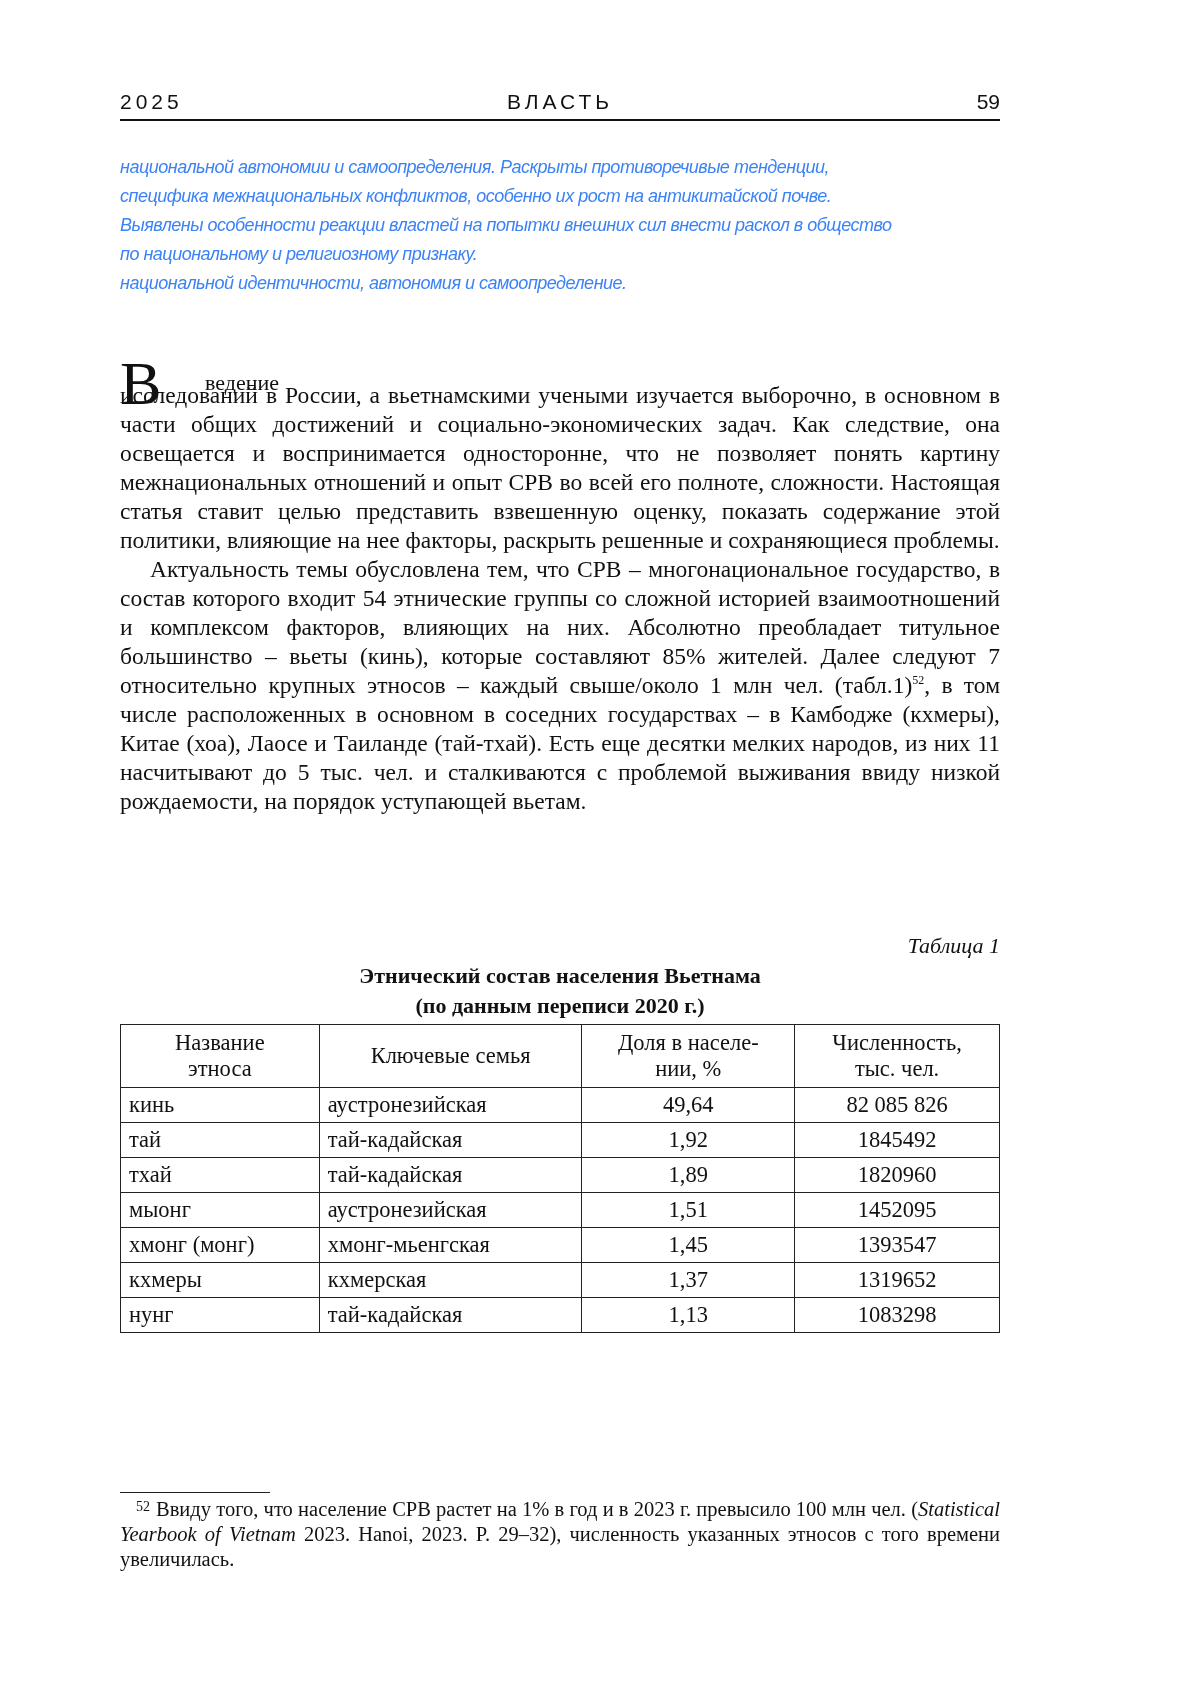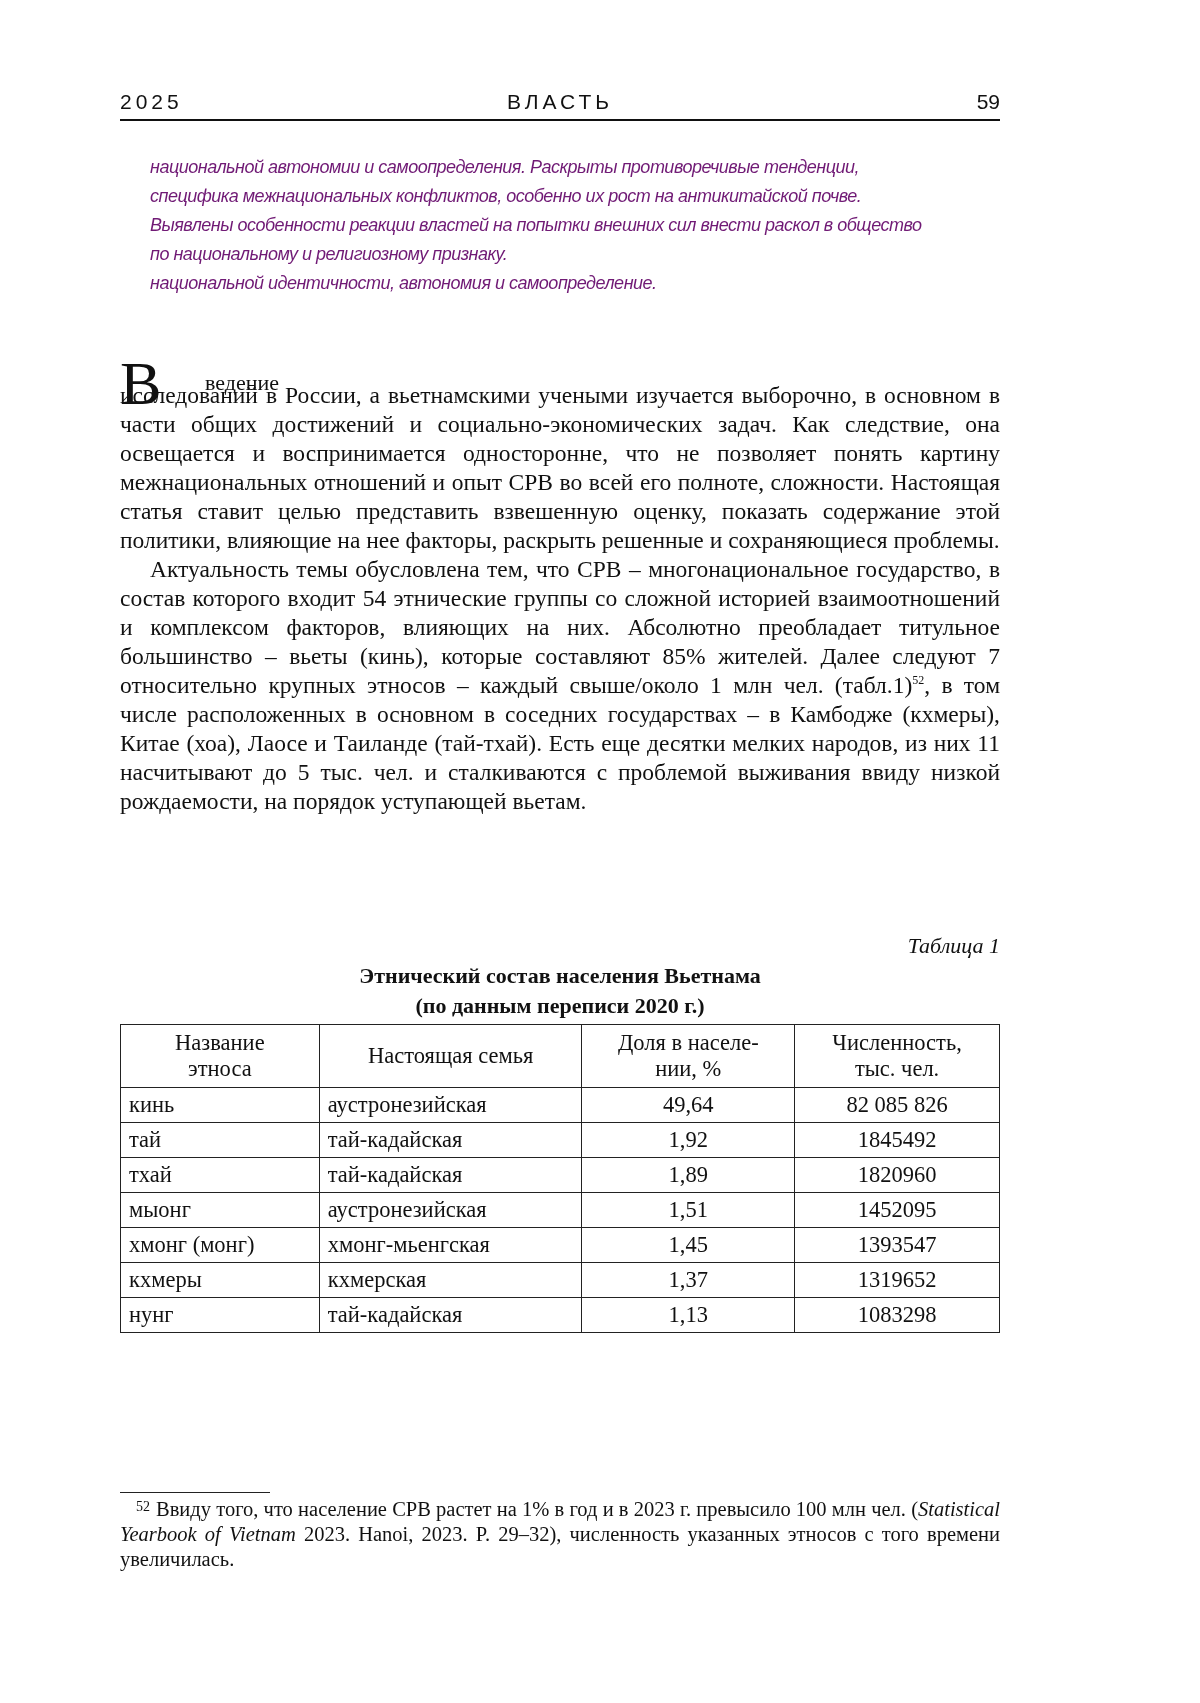--- a/index.html
+++ b/index.html
@@ -8,21 +8,21 @@
 
     .running-head { position: absolute; top: 90px; left: 0; width: 880px; height: 30px;
       font-family: "Liberation Sans", sans-serif; font-size: 21px; letter-spacing: 4px; }
     .running-head .year { position: absolute; left: 0; top: 0; }
     .running-head .journal { position: absolute; left: 0; width: 880px; text-align: center; top: 0; }
     .running-head .pageno { position: absolute; right: 0; top: 0; letter-spacing: 0; }
     .head-rule { position: absolute; top: 119px; left: 0; width: 880px; height: 0; border-top: 2.5px solid #111; }
 
     .abstract { position: absolute; top: 153px; left: 0; width: 880px;
       font-family: "Liberation Sans", sans-serif; font-style: italic; font-size: 18px; line-height: 29px;
-      letter-spacing: -0.5px; color: #701a75; margin-left: 30px; }
+      letter-spacing: -0.5px; color: #3b82f6; }
     .abstract p { margin: 0; }
     .abstract .kw-label { font-weight: bold; }
 
     .body-text { position: absolute; top: 352px; left: 0; width: 880px;
       font-family: "Liberation Serif", serif; font-size: 23.5px; line-height: 29px; text-align: justify; }
     .section-head { position: relative; height: 29px; }
     .dropcap { position: absolute; left: 0; top: 4px; font-family: "Liberation Serif", serif;
       font-size: 62px; line-height: 54px; font-weight: normal; }
     .section-title { position: absolute; left: 41px; top: 16px; font-weight: normal; font-size: 22px; margin-left: 44px; }
     .first-line-rest { padding-left: 41px; margin: 0; }
@@ -86,21 +86,21 @@
   </div>
 
   <table class="data">
     <thead>
       <tr>
         <th class="col1">
             <div>Название</div>
             <div>этноса</div>
           </th>
         <th class="col2">
-            <div>Настоящая семья</div>
+            <div>Ключевые семья</div>
           </th>
         <th class="col3">
             <div>Доля в населе-</div>
             <div>нии, %</div>
           </th>
         <th class="col4">
             <div>Численность,</div>
             <div>тыс. чел.</div>
           </th>
       </tr>

